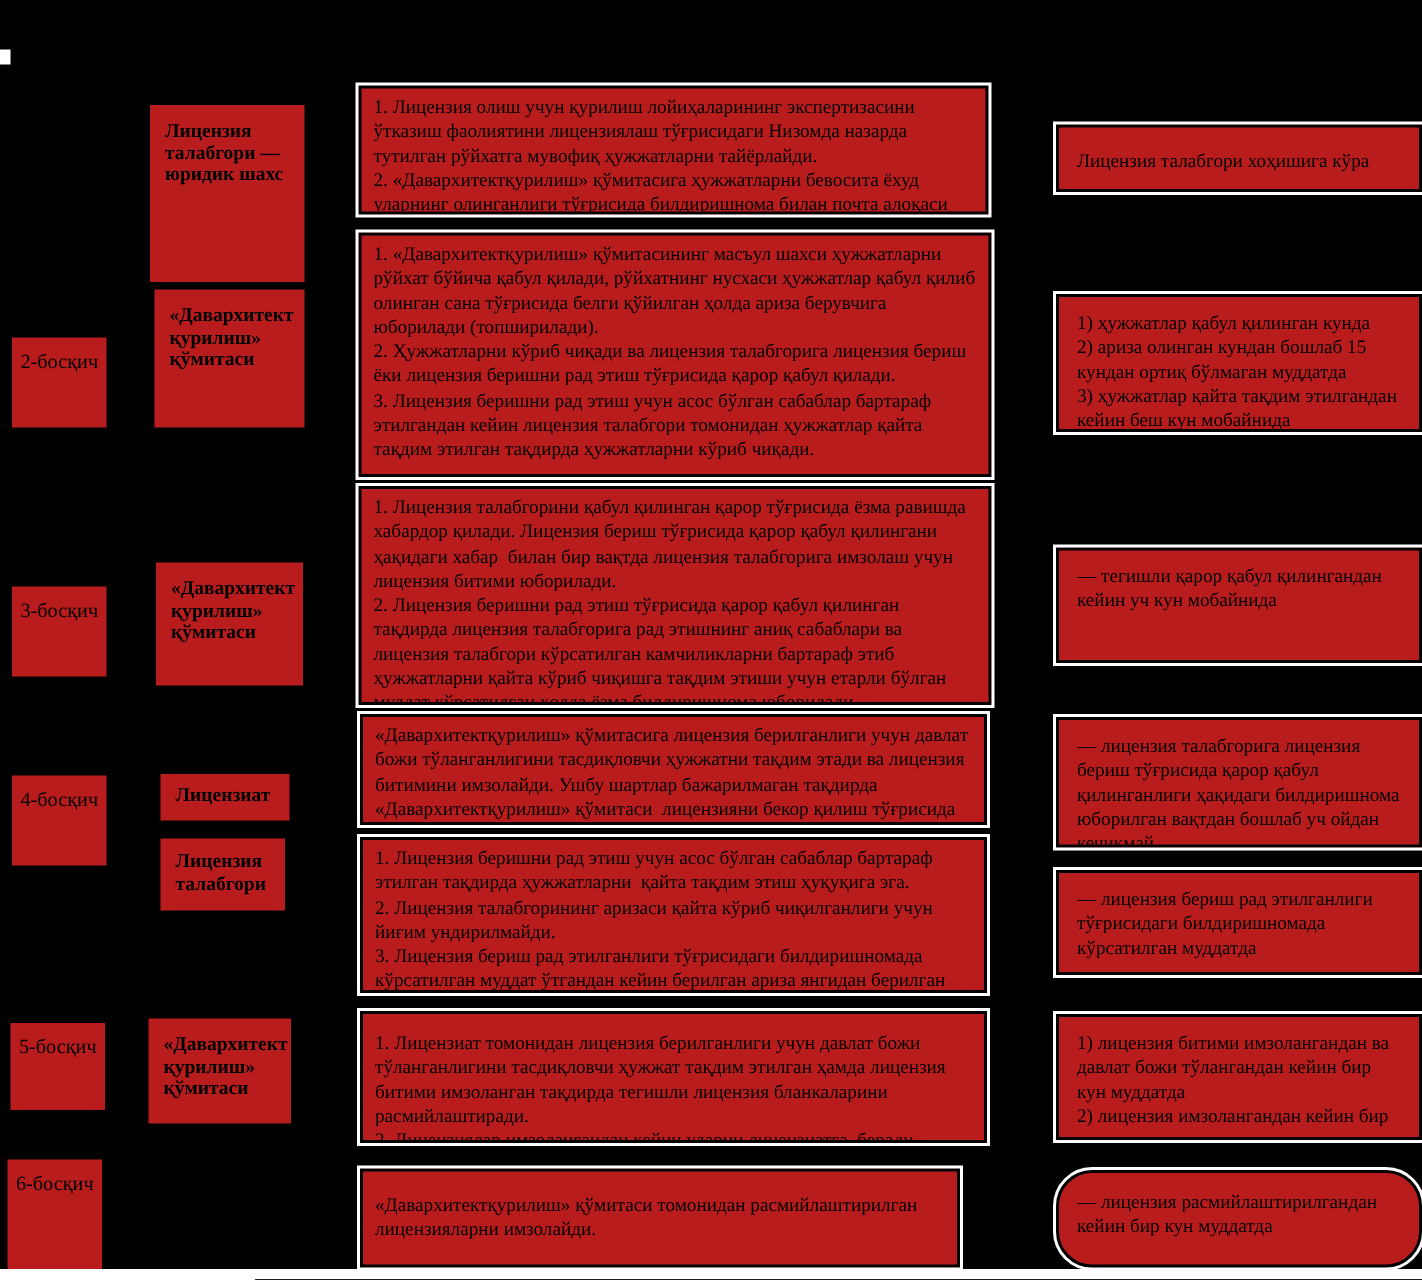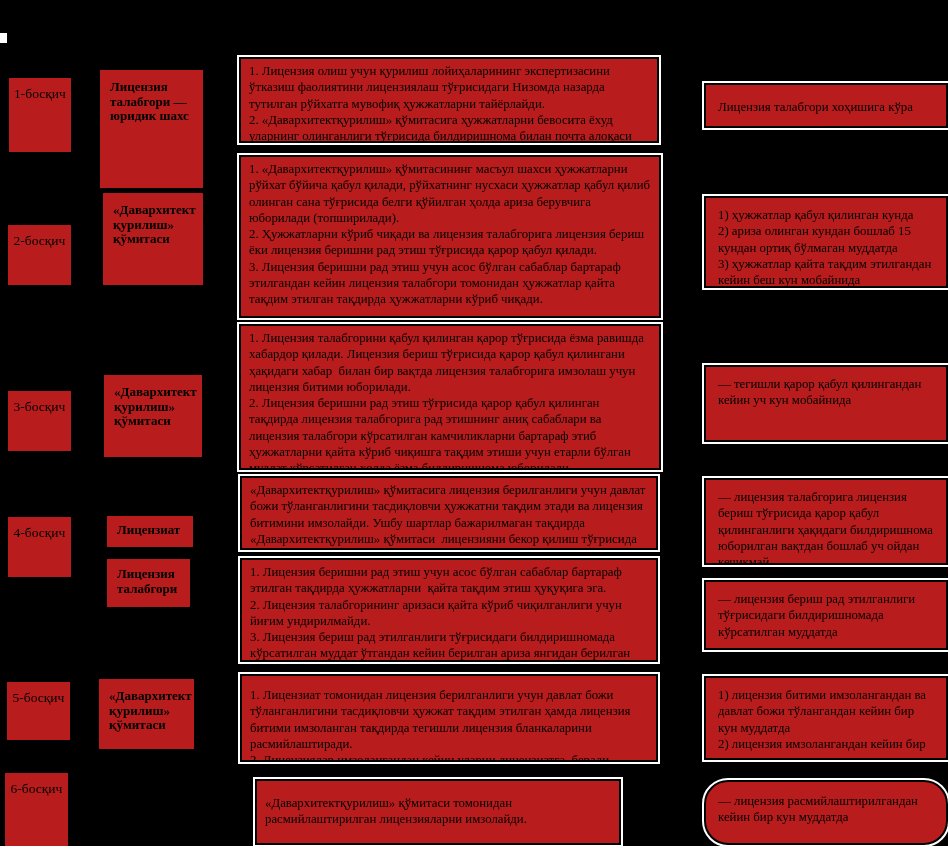--- a/index.html
+++ b/index.html
@@ -61,21 +61,20 @@
   }
 </style>
 </head>
 <body>
 
 <div id="canvas">
 
   <div class="strip" style="left:0; top:33px; width:7px; height:10px;"></div>
   <div class="strip" style="left:0; top:846px; width:948px; height:7px;"></div>
 
-  <div class="box plain stage" style="left:9px;  top:78px;  width:62px; height:74px;"><span>1-босқич</span></div>
   <div class="box plain stage" style="left:8px;  top:225px; width:63px; height:60px;"><span>2-босқич</span></div>
   <div class="box plain stage" style="left:8px;  top:391px; width:63px; height:60px;"><span>3-босқич</span></div>
   <div class="box plain stage" style="left:8px;  top:517px; width:63px; height:60px;"><span>4-босқич</span></div>
   <div class="box plain stage" style="left:7px;  top:682px; width:63px; height:58px;"><span>5-босқич</span></div>
   <div class="box plain stage" style="left:5px;  top:773px; width:63px; height:73px;font-family:Liberation Serif, serif;"><span>6-босқич</span></div>
 
   <div class="box plain actor" style="left:100px; top:70px;  width:103px; height:118px;"><span>Лицензия талабгори — юридик шахс</span></div>
   <div class="box plain actor" style="left:103px; top:193px; width:100px; height:92px;"><span>«Давархитект қурилиш» қўмитаси</span></div>
   <div class="box plain actor" style="left:104px; top:375px; width:98px;  height:82px;"><span>«Давархитект қурилиш» қўмитаси</span></div>
   <div class="box plain actor" style="left:107px; top:516px; width:86px;  height:31px; padding-top:7px;"><span>Лицензиат</span></div>
@@ -89,21 +88,21 @@
 3. Лицензия беришни рад этиш учун асос бўлган сабаблар бартараф этилгандан кейин лицензия талабгори томонидан ҳужжатлар қайта тақдим этилган тақдирда ҳужжатларни кўриб чиқади.</span></div>
   <div class="box framed process" style="left:239px; top:324px; width:422px; height:146px;"><span>1. Лицензия талабгорини қабул қилинган қарор тўғрисида ёзма равишда хабардор қилади. Лицензия бериш тўғрисида қарор қабул қилингани ҳақидаги хабар  билан бир вақтда лицензия талабгорига имзолаш учун лицензия битими юборилади.
 2. Лицензия беришни рад этиш тўғрисида қарор қабул қилинган тақдирда лицензия талабгорига рад этишнинг аниқ сабаблари ва лицензия талабгори кўрсатилган камчиликларни бартараф этиб ҳужжатларни қайта кўриб чиқишга тақдим этиши учун етарли бўлган муддат кўрсатилган ҳолда ёзма билдиришнома юборилади (топширилади).
 3.Реестрга тегишли ёзувни ёзиб қўяди.</span></div>
   <div class="box framed process" style="left:240px; top:476px; width:418px; height:74px;"><span>«Давархитектқурилиш» қўмитасига лицензия берилганлиги учун давлат божи тўланганлигини тасдиқловчи ҳужжатни тақдим этади ва лицензия битимини имзолайди. Ушбу шартлар бажарилмаган тақдирда «Давархитектқурилиш» қўмитаси  лицензияни бекор қилиш тўғрисида қарор қабул қилишга ҳақлидир.</span></div>
   <div class="box framed process" style="left:240px; top:558px; width:418px; height:104px;"><span>1. Лицензия беришни рад этиш учун асос бўлган сабаблар бартараф этилган тақдирда ҳужжатларни  қайта тақдим этиш ҳуқуқига эга.
 2. Лицензия талабгорининг аризаси қайта кўриб чиқилганлиги учун йиғим ундирилмайди.
 3. Лицензия бериш рад этилганлиги тўғрисидаги билдиришномада кўрсатилган муддат ўтгандан кейин берилган ариза янгидан берилган ариза ҳисобланади.</span></div>
   <div class="box framed process pad-top" style="left:240px; top:674px; width:418px; height:88px;"><span>1. Лицензиат томонидан лицензия берилганлиги учун давлат божи тўланганлигини тасдиқловчи ҳужжат тақдим этилган ҳамда лицензия битими имзоланган тақдирда тегишли лицензия бланкаларини расмийлаштиради.
 2. Лицензиялар имзолангандан кейин уларни лицензиатга  беради.</span></div>
-  <div class="box framed process pad-top-lg" style="left:240px; top:779px; width:366px; height:66px;margin-left:15px;"><span>«Давархитектқурилиш» қўмитаси томонидан расмийлаштирилган лицензияларни имзолайди.</span></div>
+  <div class="box framed process pad-top-lg" style="left:240px; top:779px; width:400px; height:66px;"><span>«Давархитектқурилиш» қўмитаси томонидан расмийлаштирилган лицензияларни имзолайди.</span></div>
 
   <div class="box framed timing pad-top-lg" style="left:704px; top:83px;  width:244px; height:45px;"><span>Лицензия талабгори хоҳишига кўра</span></div>
   <div class="box framed timing" style="left:704px; top:196px; width:244px; height:92px;"><span>1) ҳужжатлар қабул қилинган кунда
 2) ариза олинган кундан бошлаб 15 кундан ортиқ бўлмаган муддатда
 3) ҳужжатлар қайта тақдим этилгандан кейин беш кун мобайнида</span></div>
   <div class="box framed timing" style="left:704px; top:365px; width:244px; height:77px;"><span>— тегишли қарор қабул қилингандан кейин уч кун мобайнида</span></div>
   <div class="box framed timing" style="left:704px; top:478px; width:244px; height:87px;"><span>— лицензия талабгорига лицензия бериш тўғрисида қарор қабул қилинганлиги ҳақидаги билдиришнома юборилган вақтдан бошлаб уч ойдан кечикмай</span></div>
   <div class="box framed timing" style="left:704px; top:580px; width:244px; height:70px;"><span>— лицензия бериш рад этилганлиги тўғрисидаги билдиришномада кўрсатилган муддатда</span></div>
   <div class="box framed timing" style="left:704px; top:676px; width:244px; height:84px;"><span>1) лицензия битими имзолангандан ва давлат божи тўлангандан кейин бир кун муддатда
 2) лицензия имзолангандан кейин бир кун муддатда</span></div>

